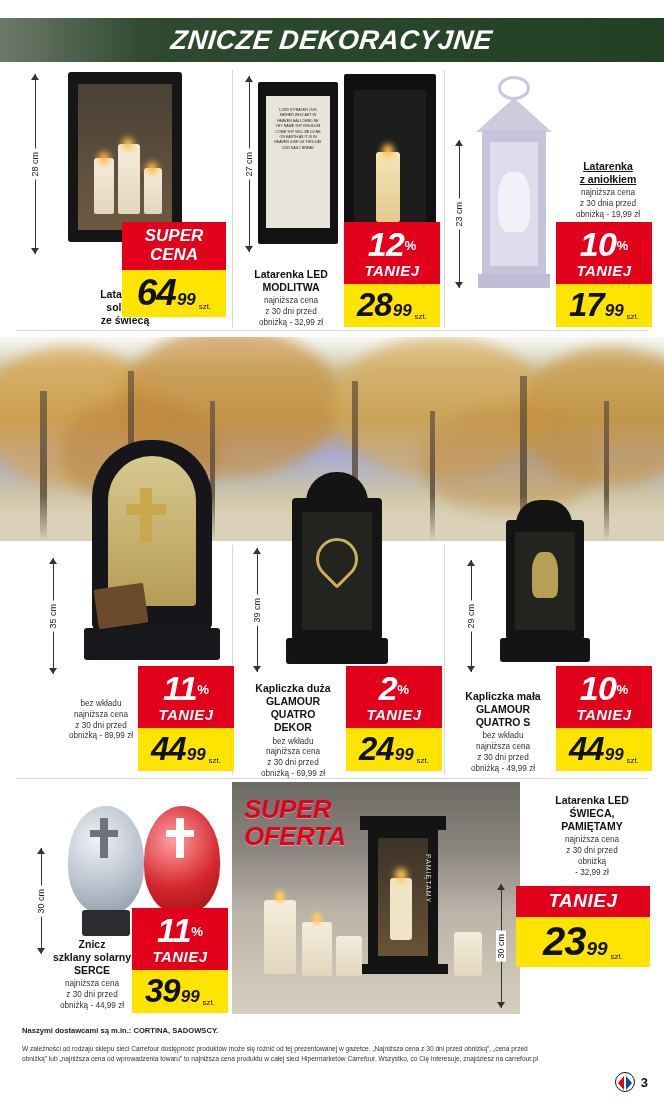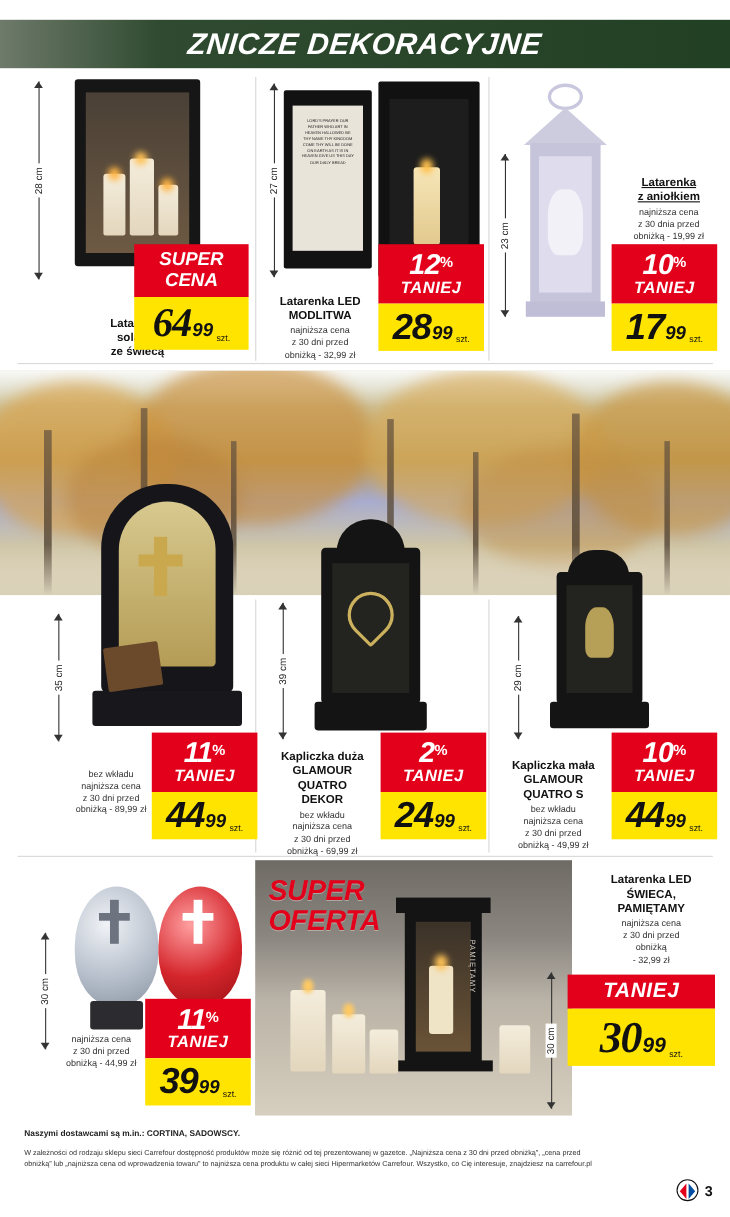--- a/index.html
+++ b/index.html
@@ -100,21 +100,21 @@
 
   .badge .top {
     background: #e2001a;
     color: #fff;
     text-align: center;
     font-weight: bold;
     padding: 5px 6px 6px;
     line-height: 1.05;
   }
   .badge .top .pct {
-    font-size: 26px;
+    font-size: 34px;
     font-style: italic;
     letter-spacing: -0.5px;
   }
   .badge .top .taniej {
     font-size: 15px;
     font-style: italic;
     letter-spacing: 0.5px;
   }
   .badge .top .supercena {
     font-size: 17px;
@@ -143,21 +143,21 @@
     margin-left: 1px;
   }
   .badge .bottom .unit {
     font-size: 8px;
     margin-left: 3px;
     align-self: flex-end;
     padding-bottom: 3px;
     font-weight: normal;
   }
   .badge.big .top .pct { font-size: 30px; }
-  .badge.big .bottom .int { font-size: 37px; font-family: Liberation Serif, serif; }
+  .badge.big .bottom .int { font-size: 37px; }
 
   
   .autumn {
     position: absolute;
     left: 0; top: 337px;
     width: 664px; height: 204px;
     background:
       linear-gradient(to bottom, rgba(255,255,255,0.85) 0%, rgba(255,255,255,0.1) 16%, rgba(255,255,255,0) 40%),
       linear-gradient(to bottom, #cfd3c0 0%, #c8b98a 18%, #b99a5e 40%, #a8accf 58%, #cfc6a8 78%, #e6dcc4 100%);
       overflow: hidden;
@@ -533,20 +533,23 @@
 </div>
 
 <div class="dim" style="left:32px; top:848px; width:18px; height:106px;">
   <div class="line"></div>
     <div class="arrow-top"></div>
     <div class="arrow-bot"></div>
   <div class="label">30 cm</div>
 </div>
 
 <div class="ptext" style="left:32px; top:938px; width:120px;">
+  <span class="name" style="white-space:pre-line;">Znicz
+szklany solarny
+SERCE</span>
   <span class="sub" style="white-space:pre-line;">najniższa cena
 z 30 dni przed
 obniżką - 44,99 zł</span>
 </div>
 
 <div class="badge" style="left:132px; top:908px; width:96px;">
   <div class="top">
     <div><span class="pct">11</span><sup>%</sup></div>
     <div class="taniej">TANIEJ</div>
   </div>
@@ -595,21 +598,21 @@
     <div class="arrow-top"></div>
     <div class="arrow-bot"></div>
   <div class="label">30 cm</div>
 </div>
 
 <div class="badge big" style="left:516px; top:886px; width:134px;">
   <div class="top">
     <div class="taniej" style="font-size:19px;">TANIEJ</div>
   </div>
   <div class="bottom">
-    <span class="int" style="font-size:40px;">30</span>
+    <span class="int" style="font-size:40px;">23</span>
     <span class="dec" style="font-size:19px;">99</span>
     <span class="unit">szt.</span>
   </div>
 </div>
 
 <div class="footer">
   <div class="line1">Naszymi dostawcami są m.in.: CORTINA, SADOWSCY.</div>
   <div class="legal">W zależności od rodzaju sklepu sieci Carrefour dostępność produktów może się różnić od tej prezentowanej w gazetce. „Najniższa cena z 30 dni przed obniżką”, „cena przed obniżką” lub „najniższa cena od wprowadzenia towaru” to najniższa cena produktu w całej sieci Hipermarketów Carrefour. Wszystko, co Cię interesuje, znajdziesz na carrefour.pl</div>
   <div class="page-no">
     <div class="carrefour-logo"></div>

